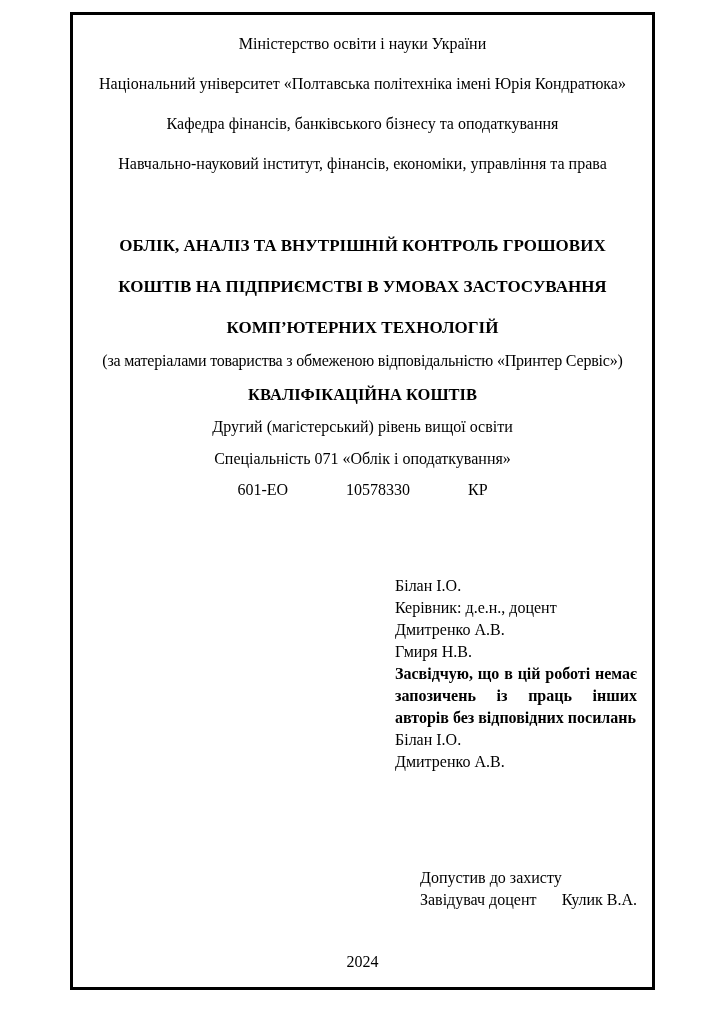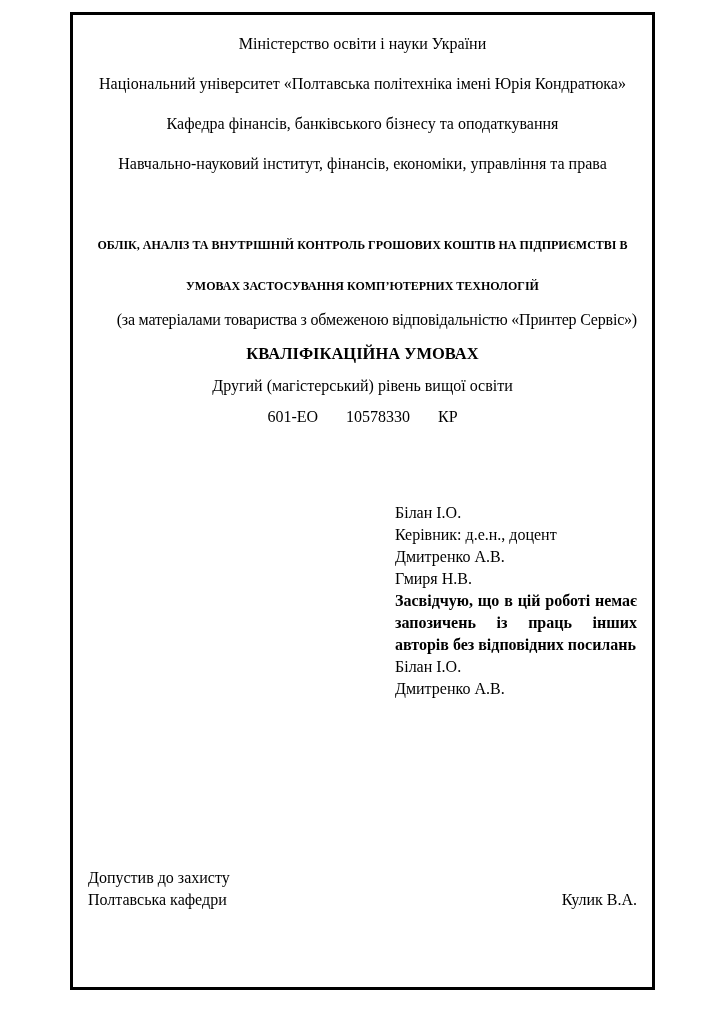--- a/index.html
+++ b/index.html
@@ -32,27 +32,27 @@
     margin: 0 0 18px 0;
     line-height: 22px;
     text-align: center;
     font-size: 16px;
     white-space: nowrap;
   }
   .hline.first { margin-top: 4px; }
   .title {
     margin: 50px 0 0 0;
     text-align: center;
-    font-size: 12px;
+    font-size: 17px;
     font-weight: bold;
     line-height: 41px;
   }
   .subtitle {
     margin: 2px 0 0 0;
-    text-align: right;
+    text-align: center;
     font-size: 16px;
     line-height: 22px;
     white-space: nowrap;
     letter-spacing: -0.2px;
   }
   .worktype {
     margin: 12px 0 0 0;
     text-align: center;
     font-size: 16.5px;
     font-weight: bold;
@@ -61,40 +61,40 @@
   .degree, .specialty {
     margin: 10px 0 0 0;
     text-align: center;
     font-size: 16px;
     line-height: 22px;
   }
   .codes {
     margin: 9px 0 0 0;
     display: flex;
     justify-content: center;
-    gap: 28px;
+    gap: 58px;
     font-size: 16px;
     line-height: 22px;
   }
   .credits {
     margin: 74px 0 0 auto;
     width: 242px;
     font-size: 16px;
     line-height: 22px;
   }
   .credit-label { text-align: left; }
   .credit-label.justify { text-align: justify; font-weight: bold; }
   .credit-name { text-align: left; }
   .approval {
     position: absolute;
     left: 15px;
     right: 15px;
     bottom: 76px;
     display: flex;
-    justify-content: space-between;
+    justify-content: flex-end;
     align-items: flex-end;
     font-size: 16px;
     line-height: 22px;
   }
   .approval .right { text-align: right; }
   .year {
     position: absolute;
     left: 0;
     right: 0;
     bottom: 14px;
@@ -109,22 +109,23 @@
 <div class="canvas">
   <div class="sheet">
 
     <p class="hline first">Міністерство освіти і науки України</p>
     <p class="hline">Національний університет «Полтавська політехніка імені Юрія Кондратюка»</p>
     <p class="hline">Кафедра фінансів, банківського бізнесу та оподаткування</p>
     <p class="hline">Навчально-науковий інститут, фінансів, економіки, управління та права</p>
 
     <p class="title">ОБЛІК, АНАЛІЗ ТА ВНУТРІШНІЙ КОНТРОЛЬ ГРОШОВИХ КОШТІВ НА ПІДПРИЄМСТВІ В УМОВАХ ЗАСТОСУВАННЯ КОМП’ЮТЕРНИХ ТЕХНОЛОГІЙ</p>
     <p class="subtitle">(за матеріалами товариства з обмеженою відповідальністю «Принтер Сервіс»)</p>
-    <p class="worktype">КВАЛІФІКАЦІЙНА УМОВАХ</p>
+    <p class="worktype">КВАЛІФІКАЦІЙНА КОШТІВ</p>
     <p class="degree">Другий (магістерський) рівень вищої освіти</p>
+    <p class="specialty">Спеціальність 071 «Облік і оподаткування»</p>
 
     <div class="codes">
       <span>601-ЕО</span>
       <span>10578330</span>
       <span>КР</span>
     </div>
 
     <div class="credits">
       <div class="credit-item">
         <div class="credit-name">Білан І.О.</div>
@@ -141,20 +142,21 @@
         <div class="credit-name">Білан І.О.</div>
       </div>
       <div class="credit-item">
         <div class="credit-name">Дмитренко А.В.</div>
       </div>
     </div>
 
     <div class="approval">
       <div class="left">
         <div>Допустив до захисту</div>
-        <div>Полтавська кафедри</div>
+        <div>Завідувач доцент</div>
       </div>
       <div class="right">Кулик В.А.</div>
     </div>
 
+    <div class="year">2024</div>
 
   </div>
 </div>
 
 </body></html>

